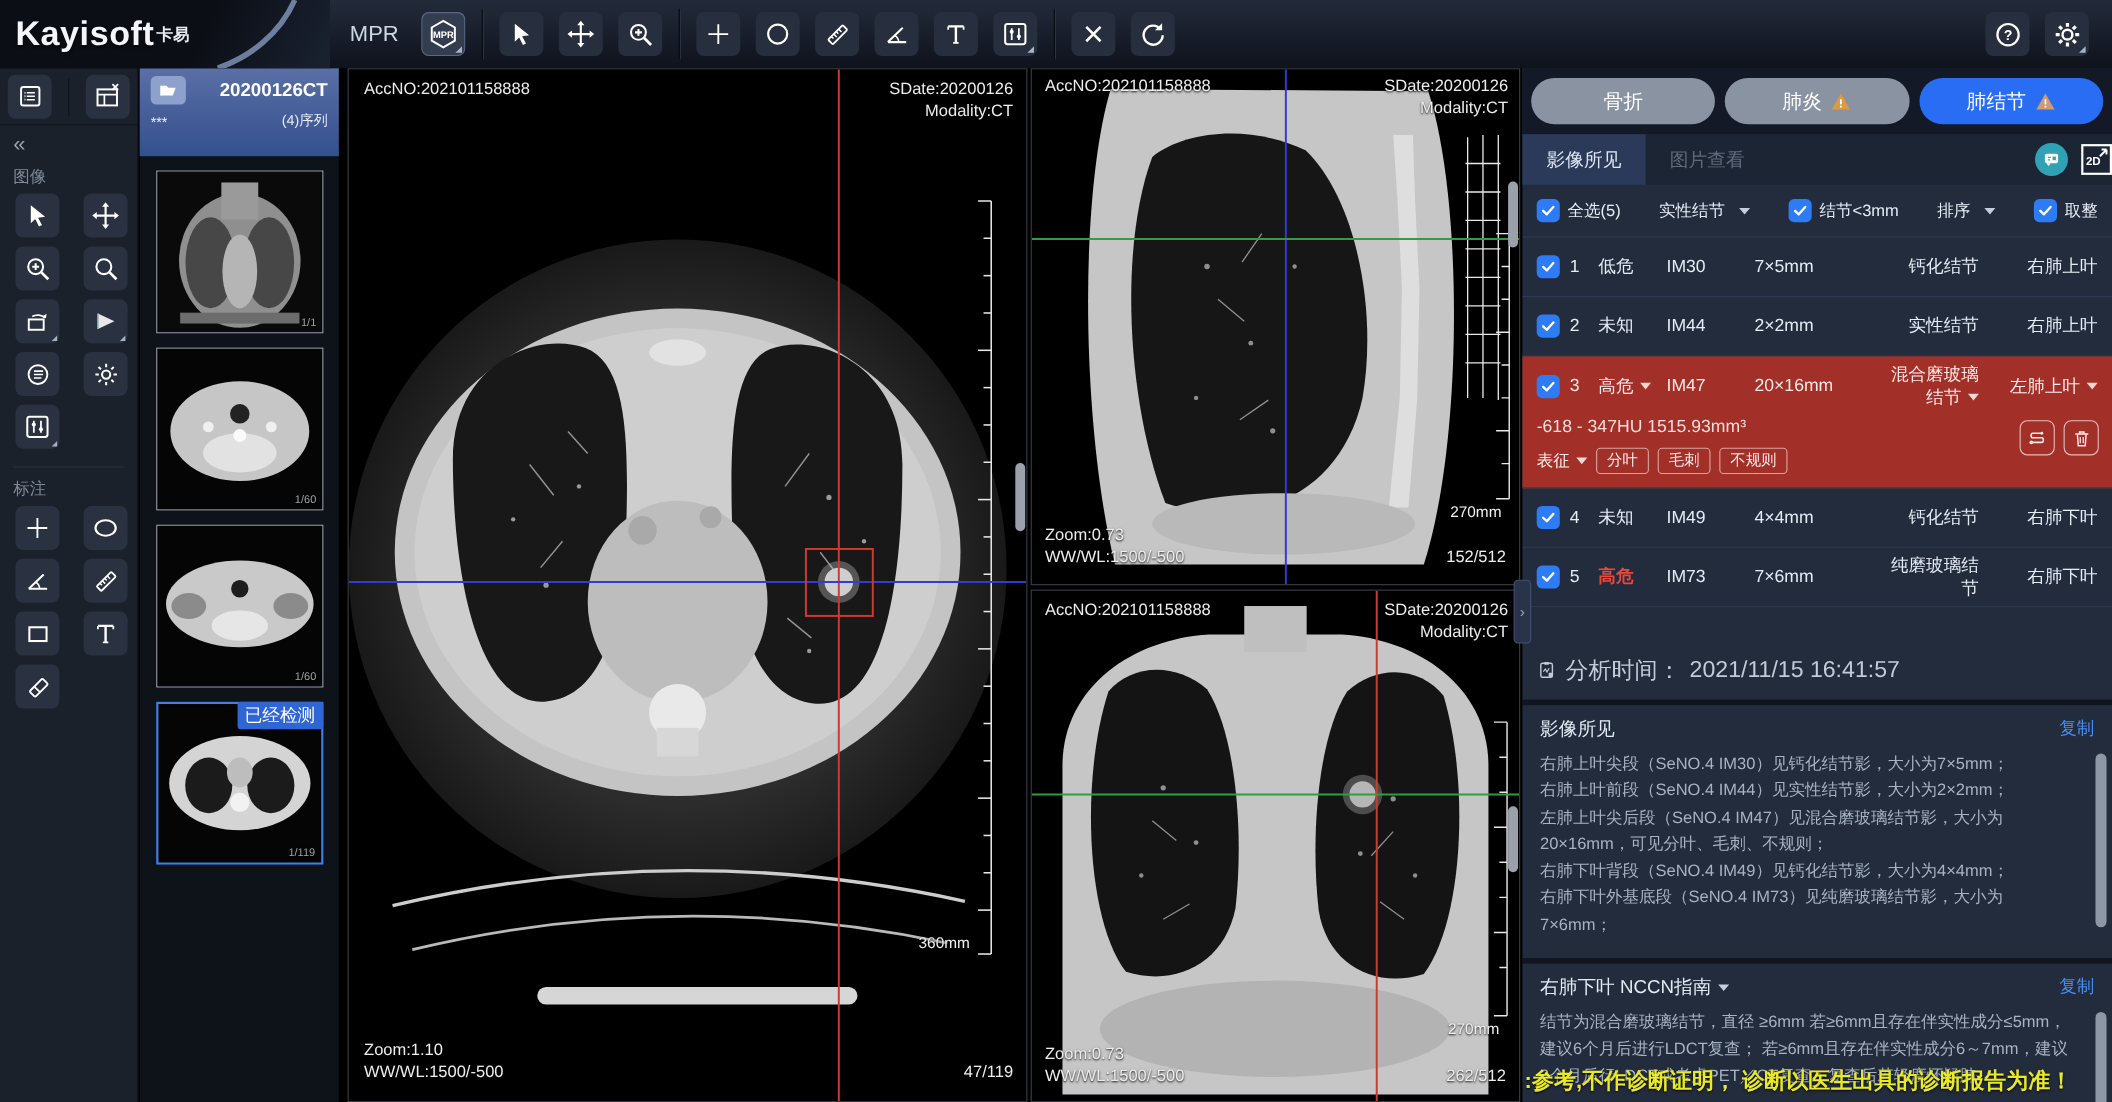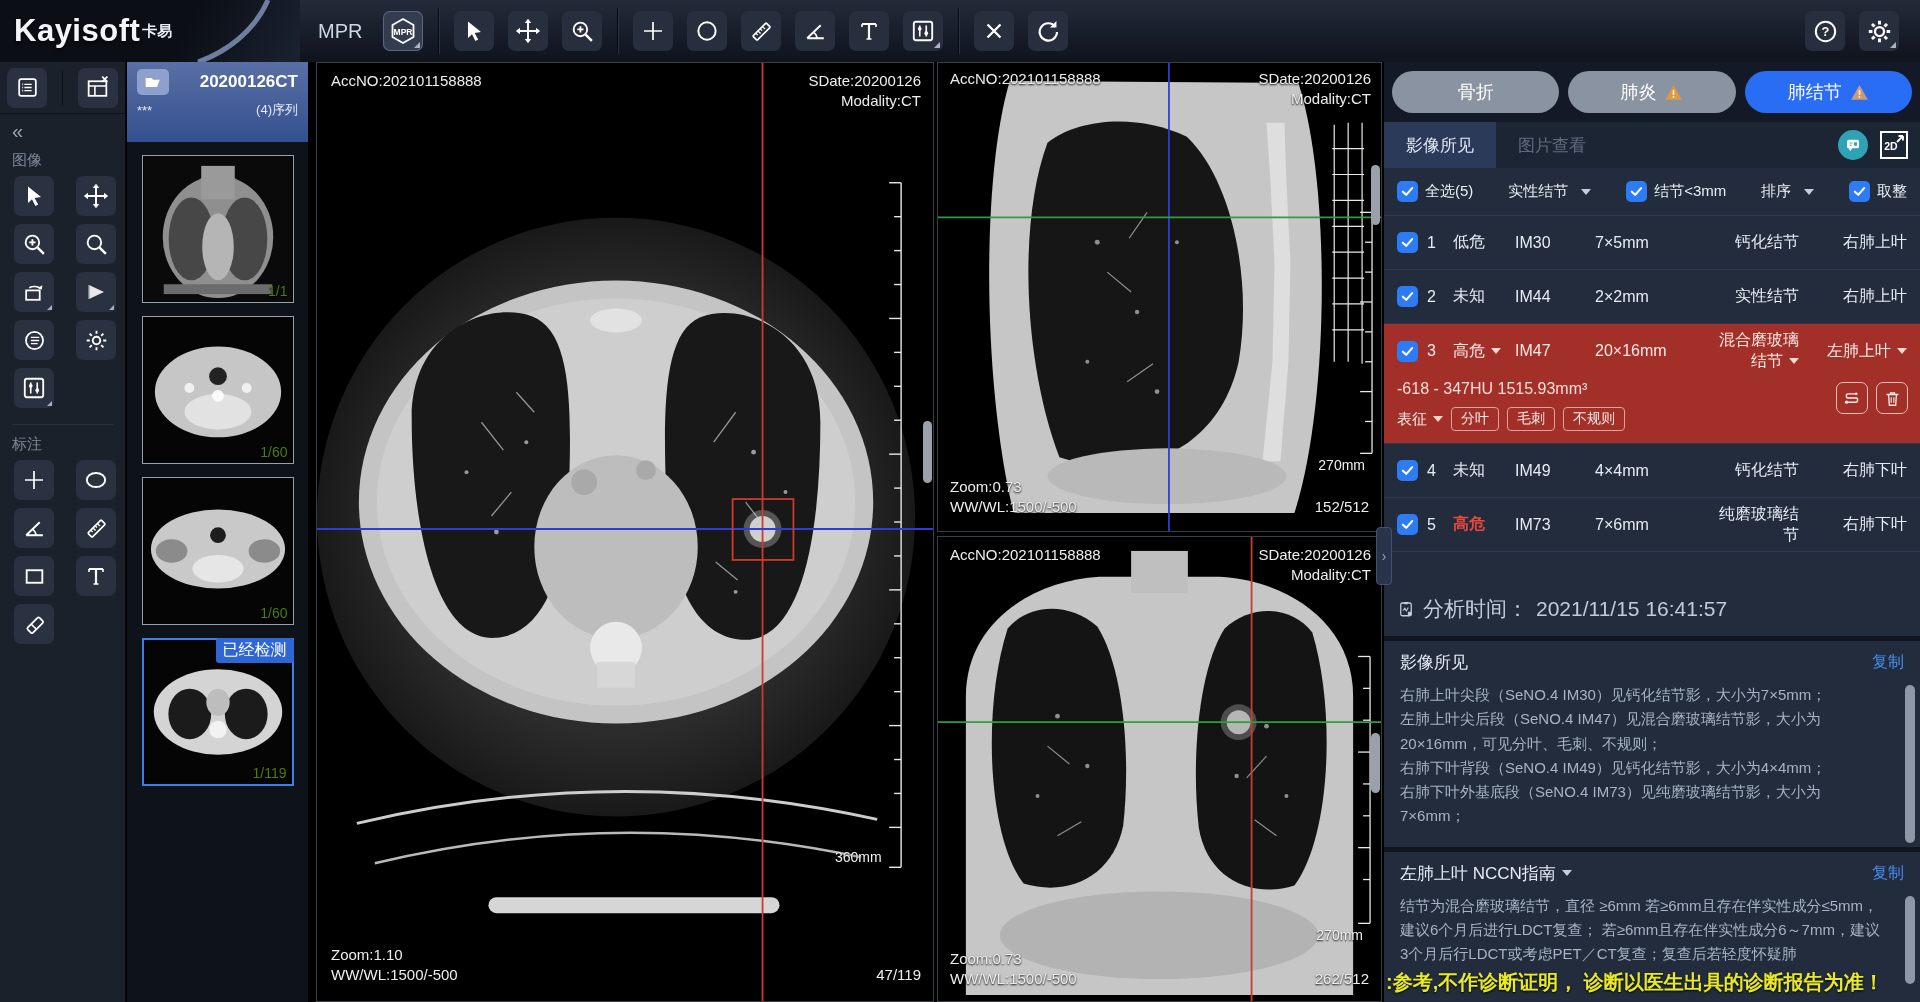--- a/index.html
+++ b/index.html
@@ -47,21 +47,21 @@
   .sh-row1 { display:flex; align-items:center; justify-content:space-between; }
   .folder-btn { width:32px; height:26px; background:#8ea1cd; border-radius:5px;
     display:flex; align-items:center; justify-content:center; }
   .sh-title { font-size:17px; font-weight:bold; color:#fff; }
   .sh-row2 { display:flex; align-items:center; justify-content:space-between; margin-top:6px;
     font-size:13px; color:#e6ebf7; }
   .thumb { width:152px; height:148px; border:1px solid #98a0ae; margin:13px auto 0 auto;
     position:relative; background:#000; }
   .thumb.selected { border:2px solid #3f7fe8; }
   .thumb svg { display:block; width:100%; height:100%; }
-  .thumb-label { position:absolute; right:5px; bottom:3px; font-size:14px; color:#4d7c0f;
+  .thumb-label { position:absolute; right:5px; bottom:3px; font-size:10px; color:#a3a3a3;
     text-shadow:0 1px 2px #000;margin-top:44px; }
   .thumb-badge { position:absolute; right:-2px; top:-2px; background:#2f66d4; color:#fff;
     font-size:16px; padding:2px 7px; border-radius:3px; }
 
   
   .vp { position:absolute; background:#000; border:1px solid #3a3f47; overflow:hidden; }
   .vp-axial { left:316px; top:62px;  width:618px; height:940px; }
   .vp-sag   { left:937px; top:62px;  width:445px; height:470px; }
   .vp-cor   { left:937px; top:536px; width:445px; height:466px; }
   .vp svg.ct { position:absolute; left:0; top:0; width:100%; height:100%; }
@@ -73,21 +73,21 @@
   
   .rp { position:absolute; left:1384px; top:62px; width:536px; height:940px;
     background:#222c3c; display:flex; flex-direction:column; }
   .rp-tabs { background:#131926; padding:9px 8px 9px 8px; display:flex; gap:9px; }
   .pill { flex:1; height:42px; border-radius:21px; background:#8a93a2; color:#fff;
     font-size:18px; display:flex; align-items:center; justify-content:center; gap:8px; }
   .pill.active { background:#2a6df5; }
   .rp-subtabs { height:46px; background:#1b2534; display:flex; align-items:center; }
   .subtab { height:46px; padding:0 22px; display:flex; align-items:center; font-size:17px; color:#5f6a7d; }
   .subtab.active { background:#2a3a58; color:#dfe7f3; }
-  .subtab-icons { margin-left:auto; display:flex; align-items:center; gap:12px; padding-right:12px; }
+  .subtab-icons { margin-left:auto; display:flex; align-items:center; gap:12px; padding-right:0; }
   .chat-ic { width:30px; height:30px; border-radius:50%; background:#2fa3b5;
     display:flex; align-items:center; justify-content:center; }
   .d2-ic { width:28px; height:28px; border:2px solid #fff; display:flex; align-items:center;
     justify-content:center; position:relative; }
   .d2-ic text { font-weight:bold; }
 
   .filter-row { height:48px; display:flex; align-items:center; justify-content:space-between;
     padding:0 13px; font-size:15px; color:#e8edf5; border-bottom:1px solid #2d3950; }
   .f-item { display:flex; align-items:center; gap:7px; }
   .cb { width:21px; height:21px; border-radius:5px; background:#2e7bf6; display:inline-flex;
@@ -808,33 +808,34 @@
 
   <div class="sec-div"></div>
 
   <div class="sec">
     <div class="sec-head">
       <span class="sec-title">影像所见</span>
       <span class="copy-link">复制</span>
     </div>
     <div class="sec-body">
       <div>右肺上叶尖段（SeNO.4 IM30）见钙化结节影，大小为7×5mm；</div>
+      <div>右肺上叶前段（SeNO.4 IM44）见实性结节影，大小为2×2mm；</div>
       <div>左肺上叶尖后段（SeNO.4 IM47）见混合磨玻璃结节影，大小为20×16mm，可见分叶、毛刺、不规则；</div>
       <div>右肺下叶背段（SeNO.4 IM49）见钙化结节影，大小为4×4mm；</div>
       <div>右肺下叶外基底段（SeNO.4 IM73）见纯磨玻璃结节影，大小为7×6mm；</div>
     </div>
     <div class="sec-scroll" style="top:44px; height:158px;"></div>
   </div>
 
   <div class="sec-div"></div>
 
   <div class="sec" style="flex:1;">
     <div class="sec-head">
       <span class="sec-title">
-        <span>左肺上叶 NCCN指南</span>
+        <span>右肺下叶 NCCN指南</span>
           <span class="caret"></span>
       </span>
       <span class="copy-link">复制</span>
     </div>
     <div class="sec-body">结节为混合磨玻璃结节，直径 ≥6mm 若≥6mm且存在伴实性成分≤5mm，建议6个月后进行LDCT复查； 若≥6mm且存在伴实性成分6～7mm，建议3个月后行LDCT或考虑PET／CT复查；复查后若轻度怀疑肺</div>
     <div class="sec-scroll" style="top:44px; height:88px;"></div>
   </div>
 
   <div class="marquee">:参考,不作诊断证明， 诊断以医生出具的诊断报告为准！</div>
 </div>

